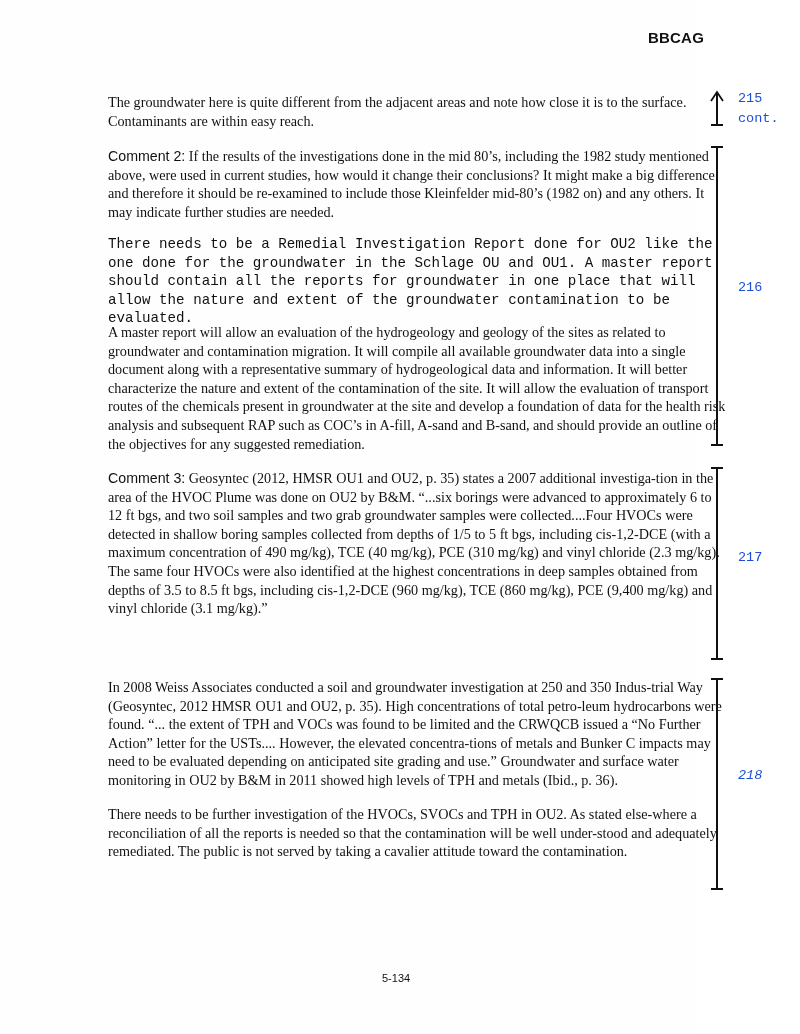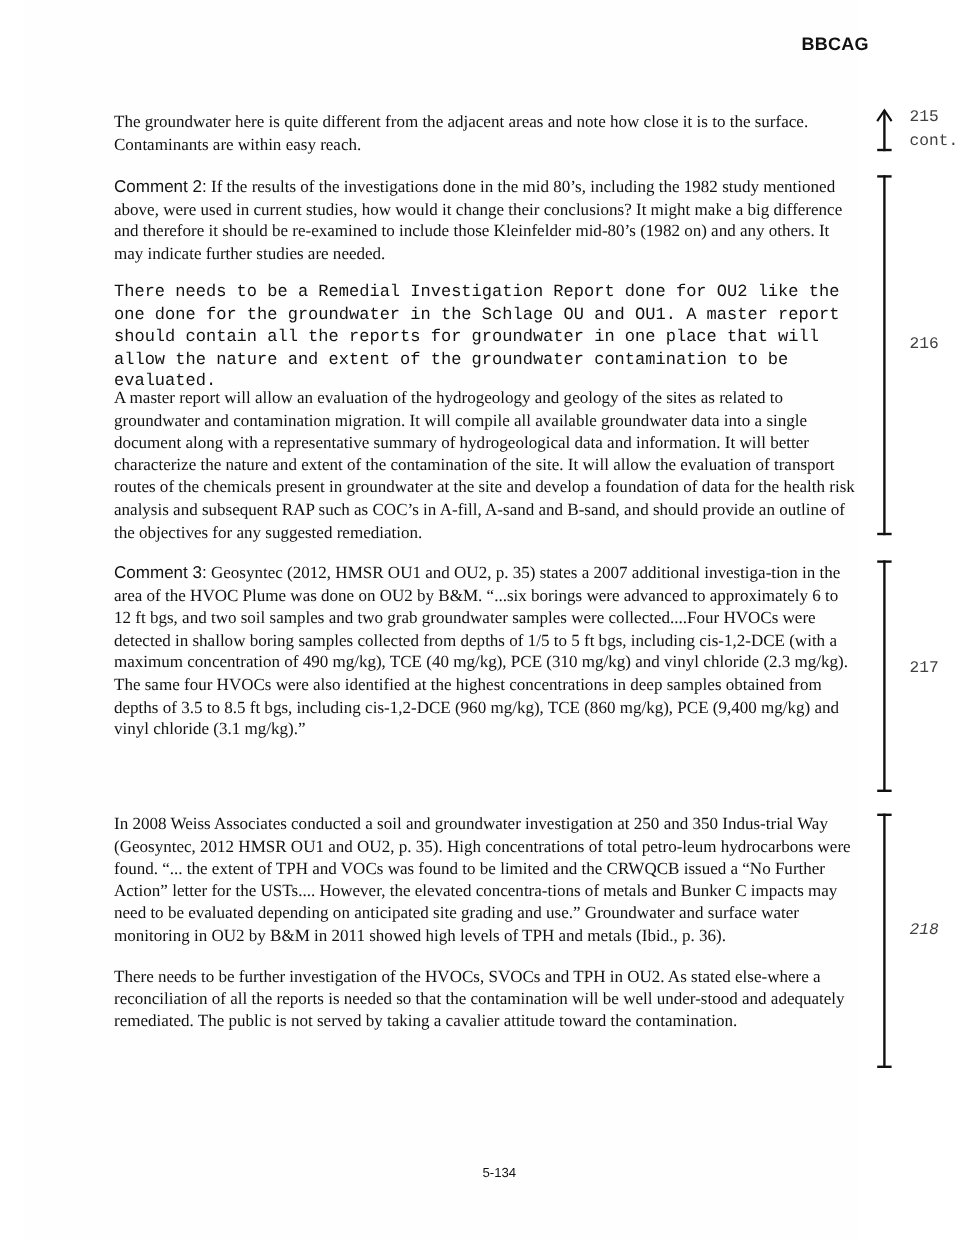--- a/index.html
+++ b/index.html
@@ -1,48 +1,48 @@
 <!DOCTYPE html>
 <html><head>
 <meta charset="utf-8">
 <style>
   html, body { margin: 0; padding: 0; background: #ffffff; }
   body { width: 800px; height: 1034px; position: relative; overflow: hidden; color: #111; }
-  .page { position: absolute; left: 0; top: 0; width: 696px; height: 1034px; background: #fefefe; margin-left: 20px; }
+  .page { position: absolute; left: 0; top: 0; width: 696px; height: 1034px; background: #fefefe; }
   .brand {
     position: absolute; left: 648px; top: 29px;
     font-family: "Liberation Sans", sans-serif; font-weight: bold; font-size: 15px; letter-spacing: 0.2px;
   }
   .header-line {
     position: absolute; left: 92px; top: 46px;
     font-family: "Liberation Sans", sans-serif; font-size: 12.5px;
   }
   .body-text {
-    position: absolute; left: 75px; width: 618px;
+    position: absolute; left: 108px; width: 618px;
     font-family: "Liberation Serif", serif; font-size: 14.2px; line-height: 18.6px;
     margin: 0;
   }
   .comment-label {
     font-family: "Liberation Sans", sans-serif; font-size: 14.2px;
   }
   .bracket {
     position: absolute; left: 716px; width: 2px; background: #111;
   }
   .bracket::before, .bracket::after {
     content: ""; position: absolute; left: -5px; width: 12px; height: 2px; background: #111;
   }
   .bracket::before { top: 0; }
   .bracket::after { bottom: 0; }
   .bracket.arrow::before { display: none; }
   .arrowhead {
     position: absolute; left: 710px; top: 90px; width: 14px; height: 12px;
   }
   .marker {
     position: absolute; left: 738px;
-    font-family: "Liberation Mono", monospace; font-size: 13.5px; color: #404040; line-height: 20px;
+    font-family: "Liberation Mono", monospace; font-size: 13.5px; color: #1d4ed8; line-height: 20px;
   }
   .footer-page {
     position: absolute; left: 382px; top: 972px;
     font-family: "Liberation Sans", sans-serif; font-size: 11px;
   }
 </style>
 </head>
 <body>
 
 <div class="page">

